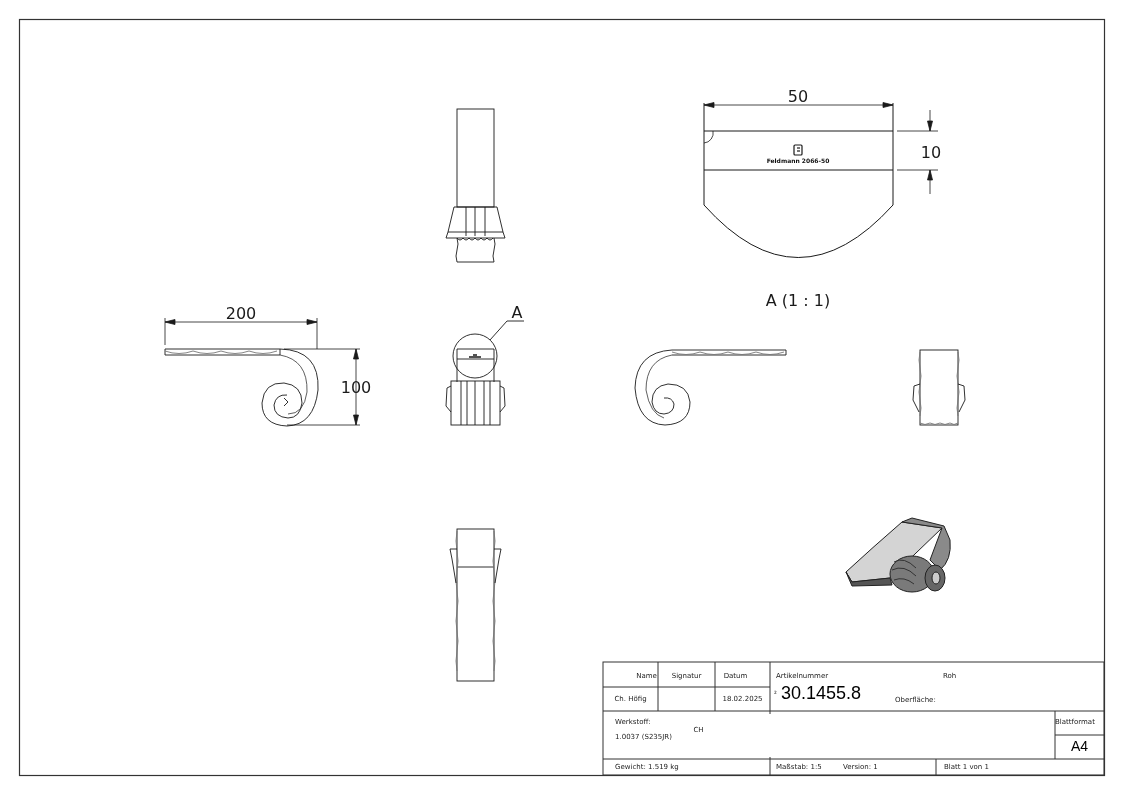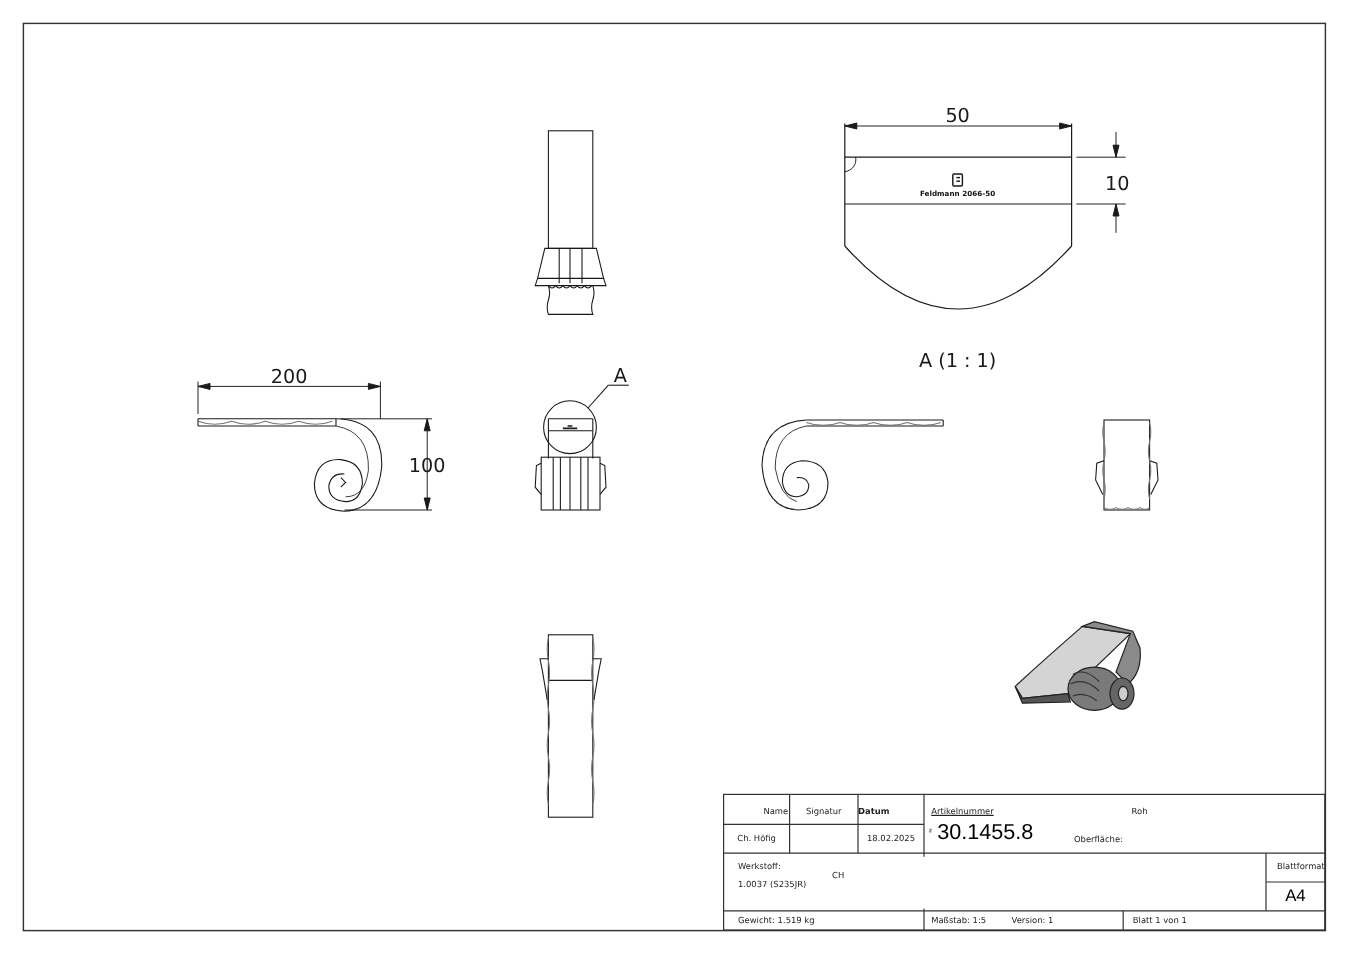--- a/index.html
+++ b/index.html
@@ -157,35 +157,35 @@
     <line x1="770" y1="757" x2="770" y2="775"></line>
     <line x1="1055" y1="711" x2="1055" y2="759"></line>
     <line x1="1055" y1="735" x2="1104" y2="735"></line>
     <line x1="936" y1="759" x2="936" y2="775"></line>
   </g>
 </svg>
 
 
 <div class="tb" style="left:603px;top:672px;width:55px;text-align:center;padding-left:16px;">Name</div>
 <div class="tb" style="left:658px;top:672px;width:57px;text-align:center;">Signatur</div>
-<div class="tb" style="left:715px;top:672px;width:41px;text-align:left;font-weight:bold;">Datum</div>
+<div class="tb" style="left:715px;top:672px;width:41px;text-align:center;">Datum</div>
 <div class="tb" style="left:603px;top:695px;width:55px;text-align:center;">Ch. Höfig</div>
 <div class="tb" style="left:658px;top:695px;width:81px;text-align:center;margin-top:31px;">CH</div>
 <div class="tb" style="left:715px;top:695px;width:55px;text-align:center;">18.02.2025</div>
 
-<div class="tb" style="left:776px;top:672px;text-decoration:underline;">Artikelnummer</div>
+<div class="tb" style="left:776px;top:672px;">Artikelnummer</div>
 <div class="tb" style="left:774px;top:690px;font-size:7px;">²</div>
 <div class="tb-big" style="left:781px;top:683px;">30.1455.8</div>
 <div class="tb" style="left:895px;top:696px;">Oberfläche:</div>
 <div class="tb" style="left:943px;top:672px;">Roh</div>
 
 <div class="tb" style="left:615px;top:718px;">Werkstoff:</div>
 <div class="tb" style="left:615px;top:733px;">1.0037 (S235JR)</div>
 
-<div class="tb" style="left:1055px;top:718px;width:49px;text-align:right;">Blattformat</div>
+<div class="tb" style="left:1055px;top:718px;width:49px;text-align:left;">Blattformat</div>
 <div class="tb" style="left:1055px;top:738px;width:49px;text-align:center;font-size:14px;font-family:'Liberation Sans',sans-serif;color:#000;">A4</div>
 
 <div class="tb" style="left:615px;top:763px;">Gewicht: 1.519 kg</div>
 <div class="tb" style="left:776px;top:763px;">Maßstab: 1:5</div>
 <div class="tb" style="left:843px;top:763px;">Version: 1</div>
 <div class="tb" style="left:892px;top:763px;margin-top:44px;">Deutsch</div>
 <div class="tb" style="left:944px;top:763px;">Blatt 1 von 1</div>
 </div>
 
 </body></html>

